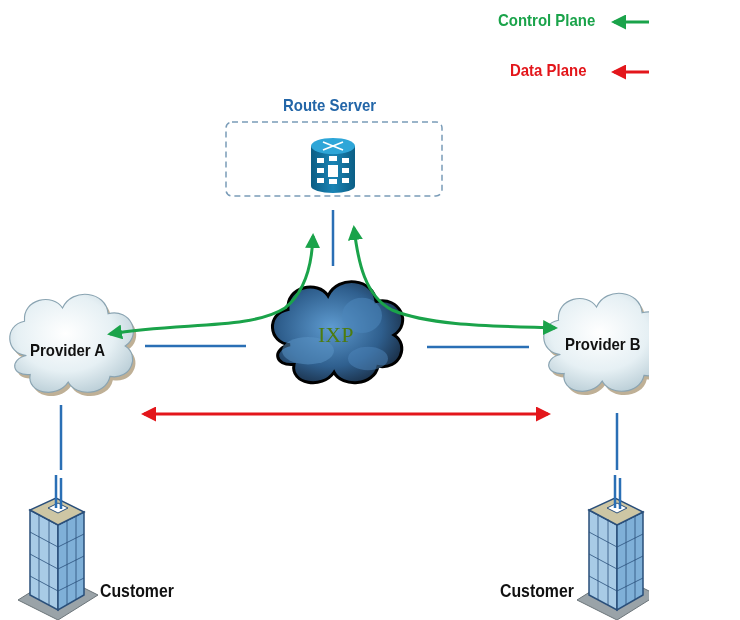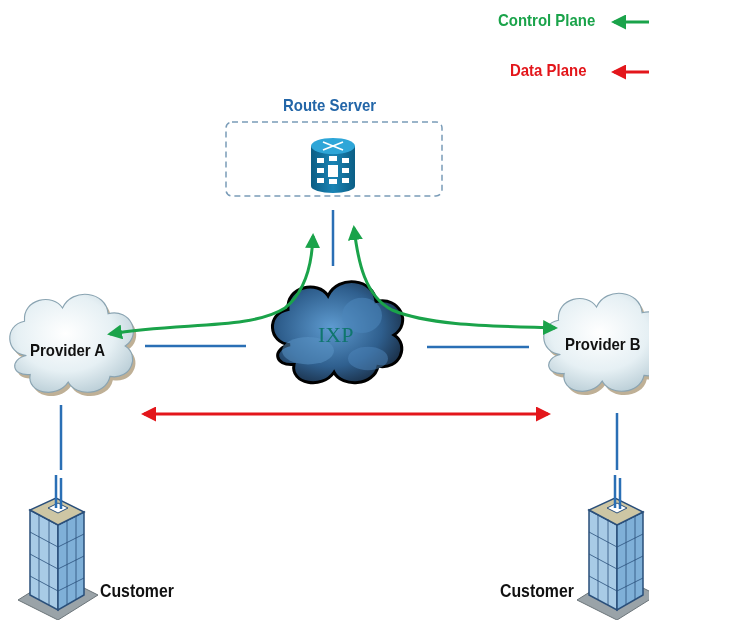--- a/index.html
+++ b/index.html
@@ -6,21 +6,21 @@
   #stage { position: relative; width: 649px; height: 620px; overflow: hidden; background: #ffffff; font-family: "Liberation Sans", sans-serif; }
   svg { position: absolute; left: 0; top: 0; }
   .lbl { position: absolute; font-family: "Liberation Sans", sans-serif; font-weight: bold; white-space: nowrap; }
   .legend-ctrl { left: 498px; top: 11px; font-size: 17px; transform: scaleX(0.88); transform-origin: left top; }
   .legend-data { left: 510px; top: 61px; font-size: 17px; transform: scaleX(0.88); transform-origin: left top; }
   .rs-title { left: 283px; top: 96px; font-size: 17px; transform: scaleX(0.88); transform-origin: left top; }
   .prov-a { left: 30px; top: 341px; font-size: 17px; color: #111; transform: scaleX(0.88); transform-origin: left top; }
   .prov-b { left: 565px; top: 335px; font-size: 17px; color: #111; transform: scaleX(0.88); transform-origin: left top; }
   .cust-a { left: 100px; top: 581px; font-size: 18px; color: #111; transform: scaleX(0.88); transform-origin: left top; }
   .cust-b { left: 500px; top: 581px; font-size: 18px; color: #111; transform: scaleX(0.88); transform-origin: left top; }
-  .ixp { left: 318px; top: 322px; font-size: 22px; color: #0f766e; font-family: "Liberation Serif", serif; font-weight: normal; }
+  .ixp { left: 318px; top: 322px; font-size: 22px; color: #4d7c0f; font-family: "Liberation Serif", serif; font-weight: normal; }
 </style>
 </head>
 <body>
 
 <div id="stage">
   <svg width="740" height="620" viewBox="0 0 740 620">
     <defs>
       <marker id="arrG" viewBox="0 0 10 10" refX="8" refY="5" markerWidth="5" markerHeight="5" orient="auto-start-reverse">
         <path d="M0,0 L10,5 L0,10 z" fill="#1aa34a"></path>
       </marker>

